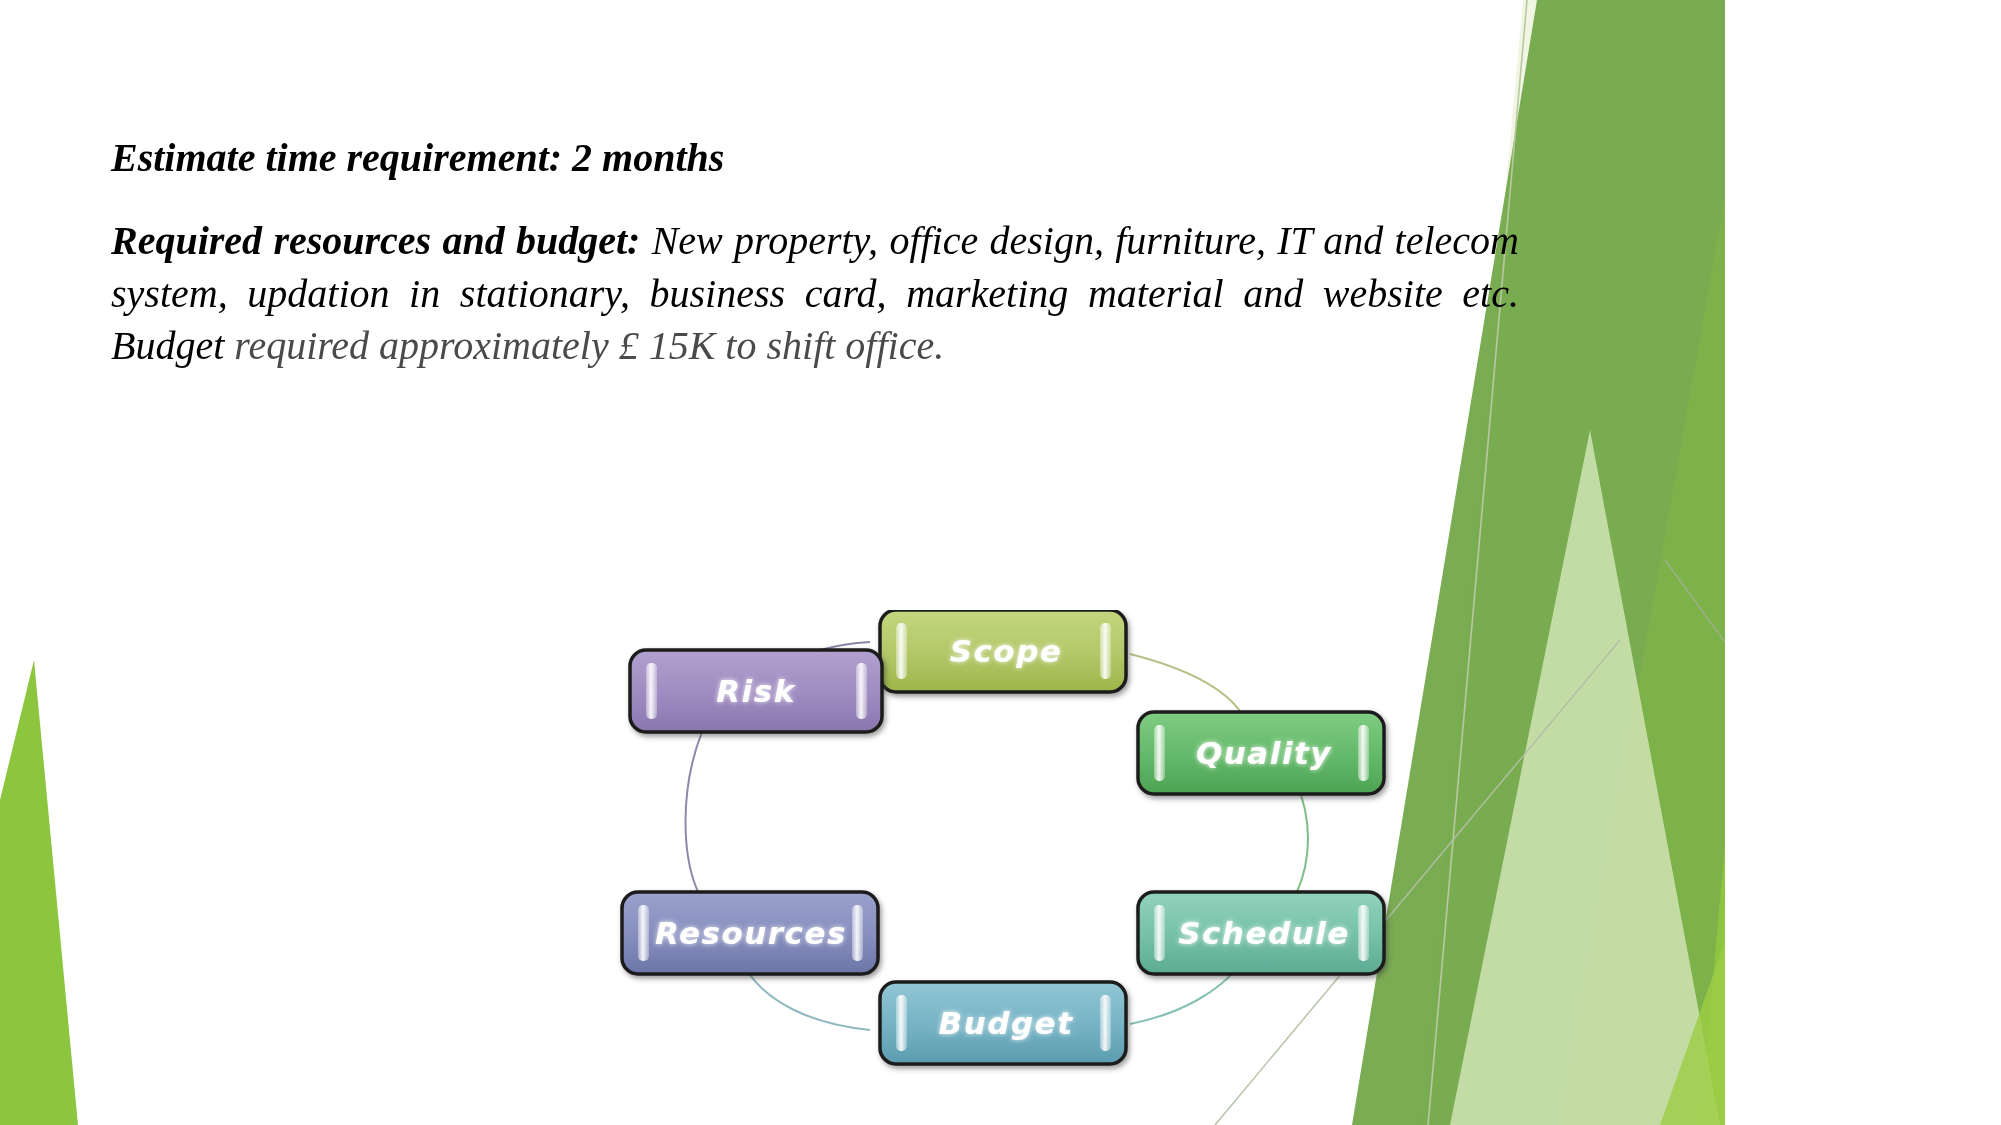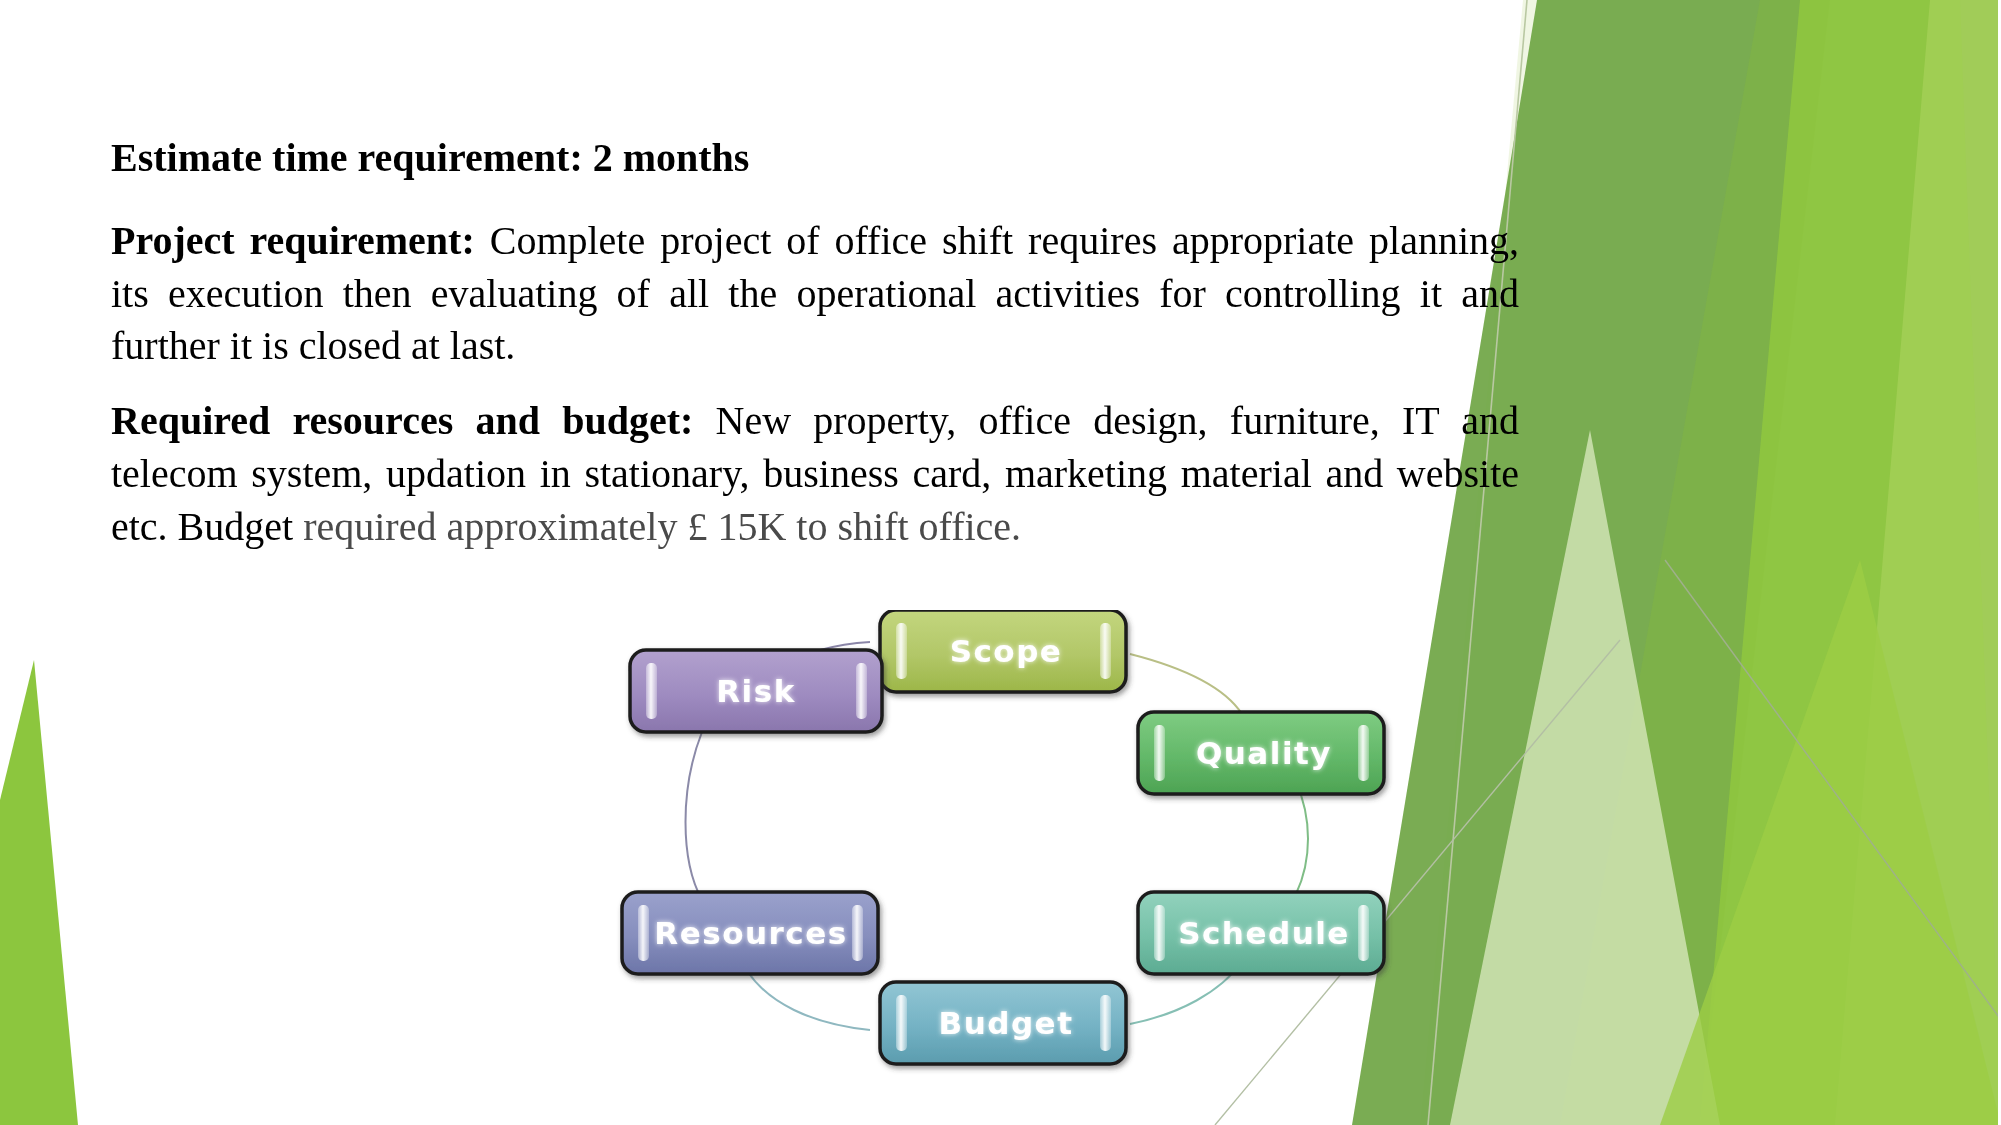--- a/index.html
+++ b/index.html
@@ -2,25 +2,26 @@
 <html><head>
 <meta charset="utf-8">
 <style>
   html, body {
     margin: 0;
     padding: 0;
     background: #ffffff;
   }
   #slide {
     position: relative;
-    width: 1998px;
+    width: 1725px;
     height: 1125px;
     background: #ffffff;
     overflow: hidden;
     font-family: "Liberation Serif", "DejaVu Serif", serif;
+    font-style: italic;
   }
 
   
   #decor-right, #decor-left {
     position: absolute;
     top: 0;
     left: 0;
     width: 2001px;
     height: 1125px;
     pointer-events: none;
@@ -106,23 +107,20 @@
   <svg id="decor-left" viewBox="0 0 2001 1125" preserveAspectRatio="none">
     <polygon points="34,660 78,1125 0,1125 0,800" fill="#8CC63E"></polygon>
   </svg>
 
   <div id="text-block">
 
     <p class="para heading-line">
       <span class="b">Estimate time requirement: 2 months</span>
     </p>
 
-    <p class="para">
-      <span class="b">Project requirement:</span><span> Complete project of office shift requires appropriate planning, its execution then evaluating of all the operational activities for controlling it and further it is closed at last.</span>
-    </p>
 
     <p class="para">
       <span class="b">Required resources and budget:</span><span> New property, office design, furniture, IT and telecom system, updation in stationary, business card, marketing material and website etc. Budget</span><span class="muted"> required approximately £ 15K to shift office.</span>
     </p>
 
   </div>
 
   <div id="diagram">
     <svg viewBox="0 0 940 515" width="940" height="515">
       <defs>

